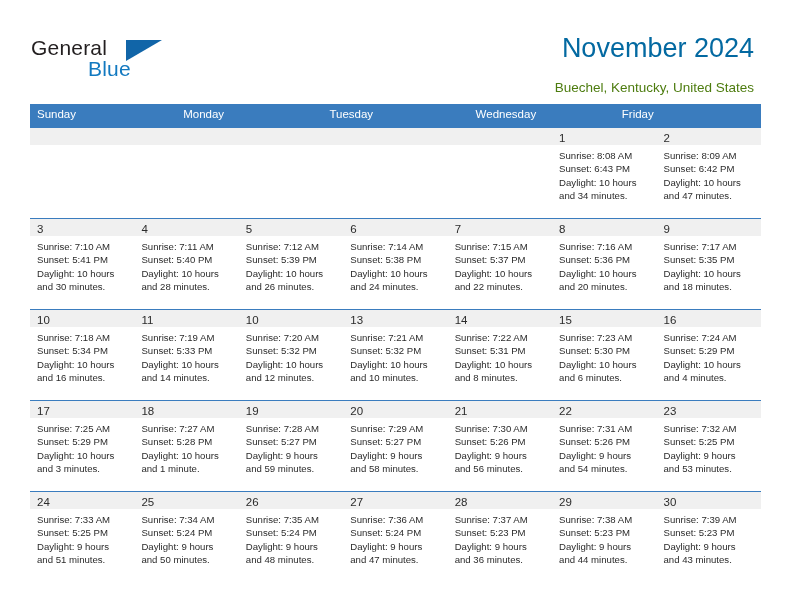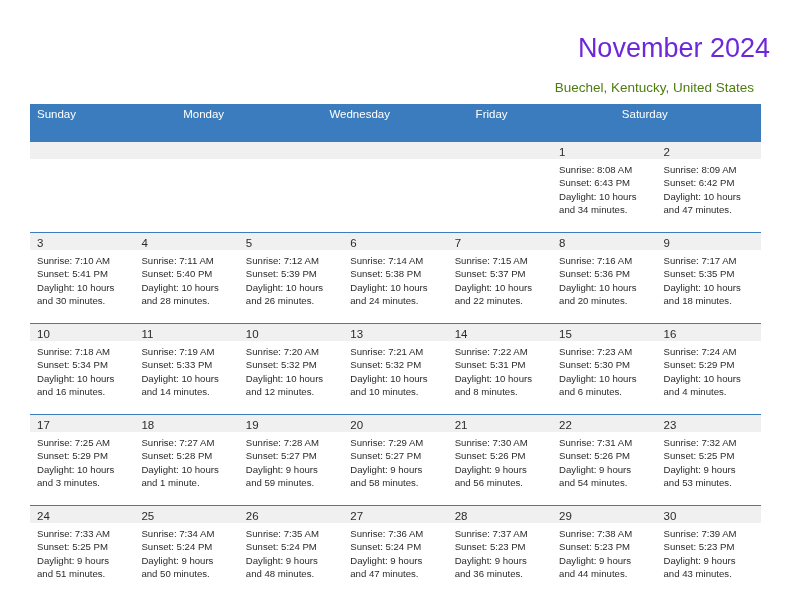--- a/index.html
+++ b/index.html
@@ -59,24 +59,24 @@
     left: 95px;
     top: 4px;
     width: 0;
     height: 0;
     border-left: 36px solid #1165a8;
     border-bottom: 21px solid transparent;
   }
 
   .title {
     position: absolute;
-    right: 22px;
+    right: 38px;
     top: 33px;
     font-size: 27px;
-    color: #6d28d9;
+    color: #0369a1;
     text-align: right;
     white-space: nowrap;
     font-weight: normal;
   }
   .subtitle {
     position: absolute;
     right: 38px;
     top: 80px;
     font-size: 13.5px;
     color: #4d7c0f;
@@ -87,21 +87,21 @@
   
   .calendar {
     position: absolute;
     left: 30px;
     top: 104px;
     width: 731px;
   }
   .weekday-row {
     display: flex;
     background: #3a7cbe;
-    height: 38px;
+    height: 24px;
   }
   .weekday {
     flex: 1 1 0;
     color: #ffffff;
     font-size: 11.5px;
     line-height: 21px;
     padding-left: 7px;
     box-sizing: border-box;
     white-space: nowrap;
     overflow: hidden;
@@ -145,31 +145,36 @@
     color: #2b2b2b;
     white-space: nowrap;
   }
 </style>
 </head>
 <body>
 
 <div class="page">
 
   <div class="header">
+    <div class="brand">
+      <span class="brand-general">General</span>
+      <span class="brand-flag"></span>
+      <span class="brand-blue">Blue</span>
+    </div>
     <div class="title">November 2024</div>
     <div class="subtitle">Buechel, Kentucky, United States</div>
   </div>
 
   <div class="calendar">
     <div class="weekday-row" id="weekday-row">
         <div class="weekday">Sunday</div>
         <div class="weekday">Monday</div>
+        <div class="weekday">Tuesday</div>
         <div class="weekday">Wednesday</div>
         <div class="weekday">Friday</div>
-        <div class="weekday">Saturday</div>
       </div>
     <div id="weeks-container">
         <div class="week-row first">
           <div class="day-cell empty">
             <div class="day-strip"><span class="day-num"></span></div>
             <div class="day-body">
               <div class="day-line"></div>
               <div class="day-line"></div>
               <div class="day-line"></div>
               <div class="day-line"></div>

